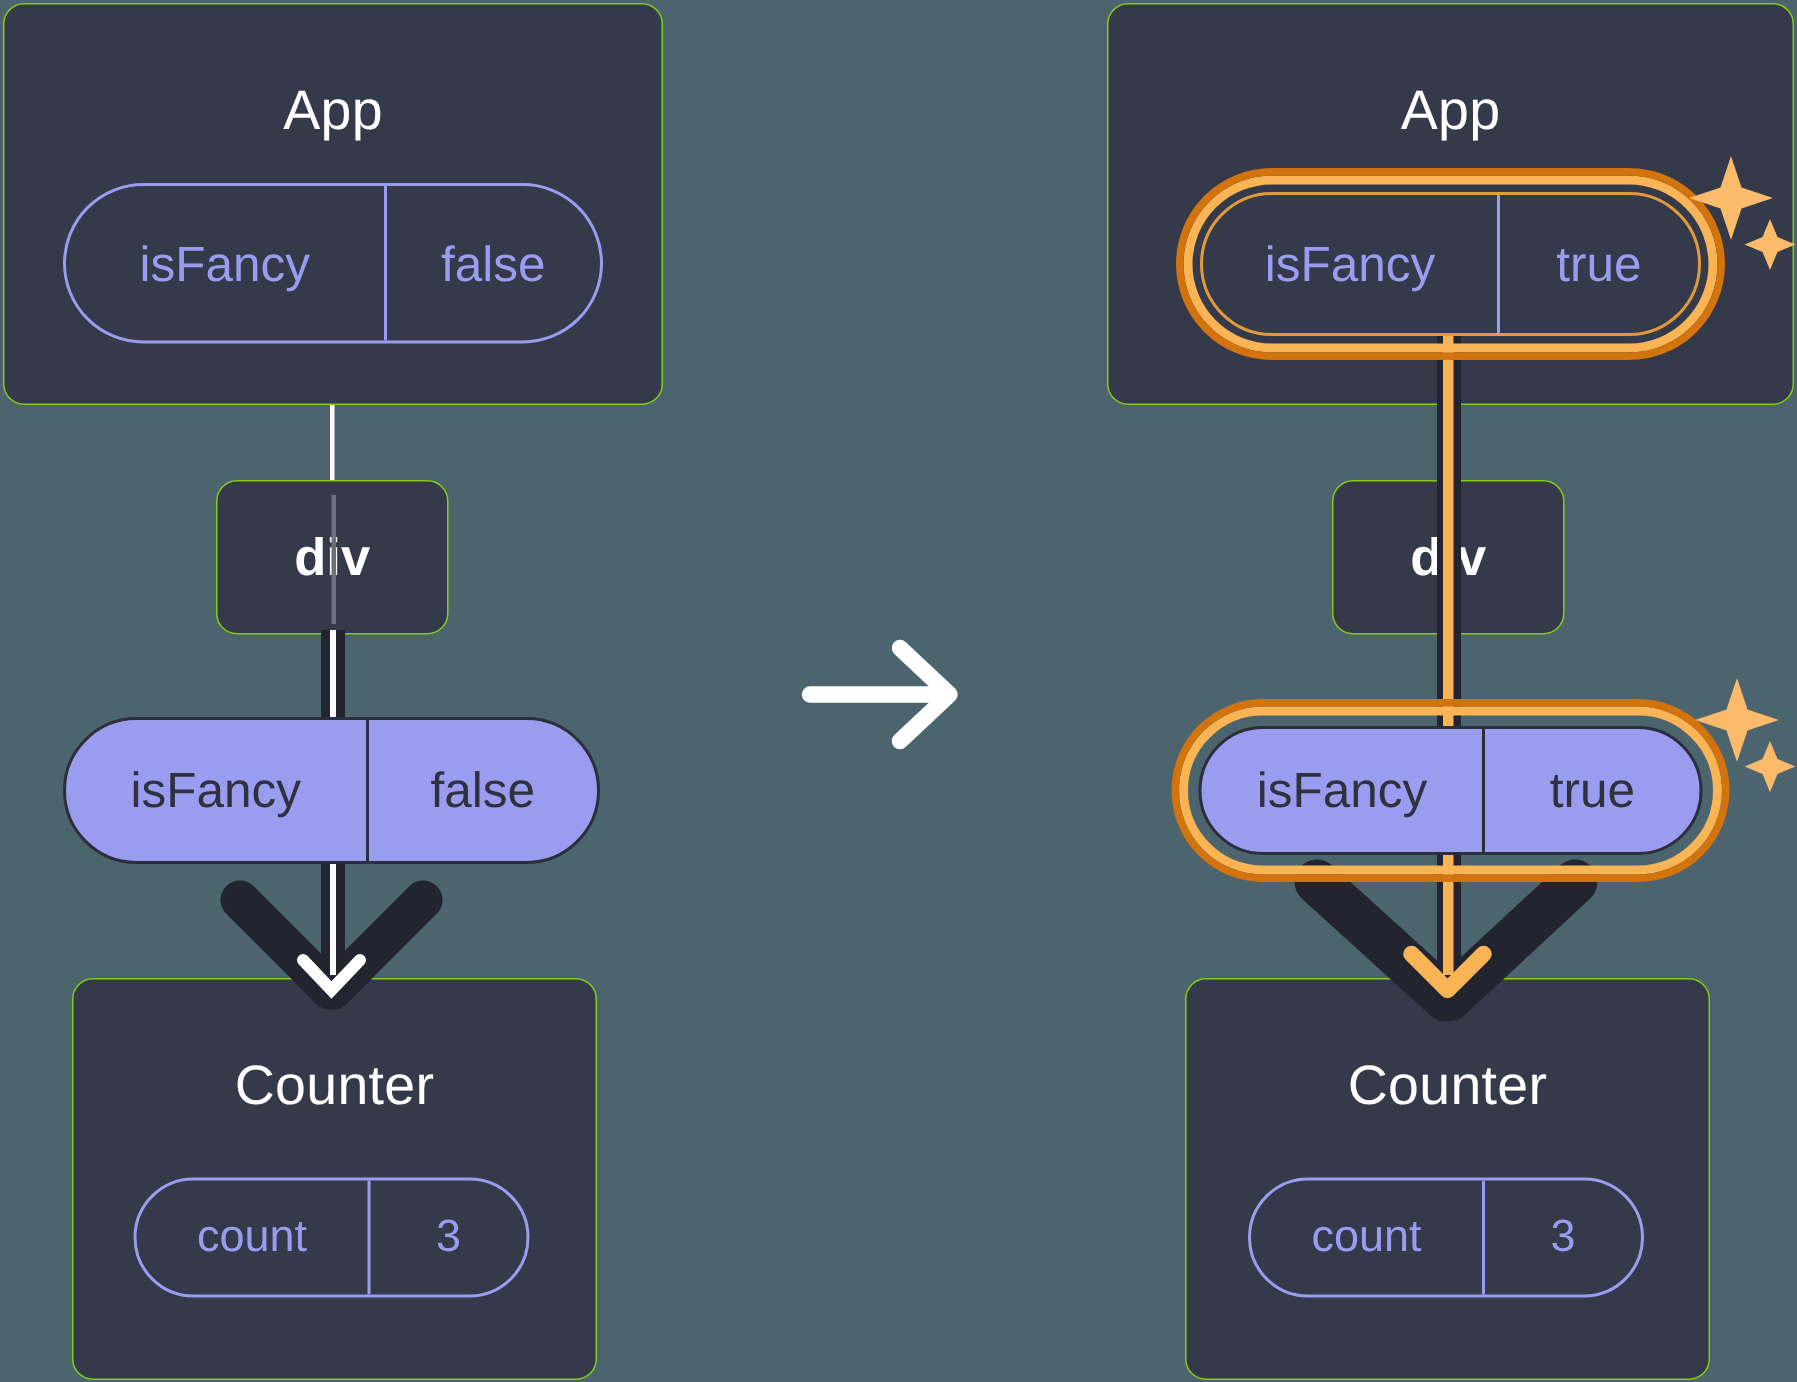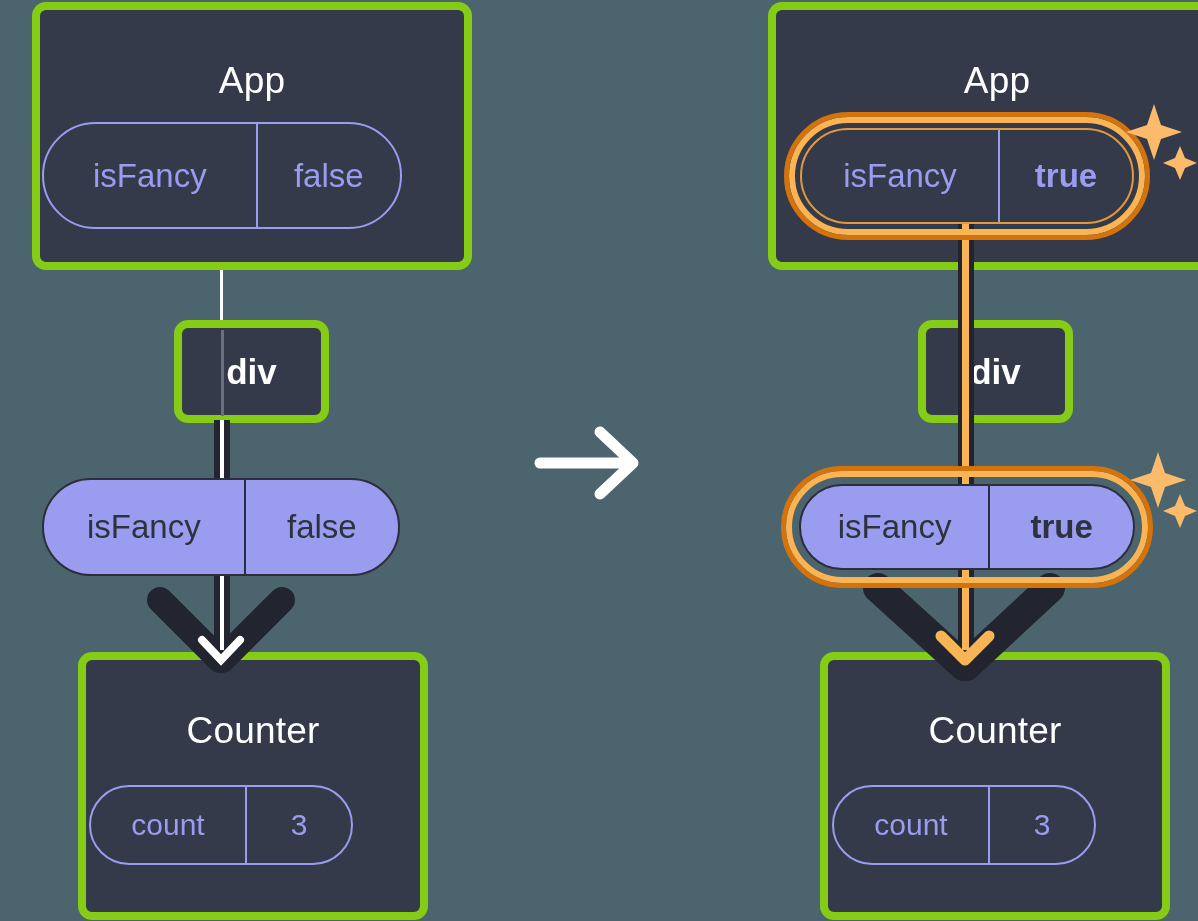--- a/index.html
+++ b/index.html
@@ -9,25 +9,24 @@
     font-family:"Liberation Sans","DejaVu Sans",sans-serif;
     overflow:hidden;
     position:relative;
   }
   .stage{position:absolute;inset:0;}
 
   
   .node-box{
     position:absolute;
     background:#343A49;
-    border:8px solid #84cc16;
+    border:1px solid #84cc16;
     border-radius:14px;
     box-sizing:border-box;
     z-index:6;
-    margin-left:30px;
   }
   .node-title{
     position:absolute;left:0;right:0;
     text-align:center;
     color:#FFFFFF;
     font-size:37px;
     letter-spacing:.2px;
   }
 
   
@@ -62,21 +61,21 @@
     z-index:14;
   }
   .pill-filled .cell{
     display:flex;align-items:center;justify-content:center;
     color:#2E323E;
     font-size:33px;
     box-sizing:border-box;
   }
   .pill-filled .cell.key{flex:0 0 57%;border-right:2px solid #2B2F3C;}
   .pill-filled .cell.val{flex:1 1 auto;}
-  .bold{font-weight:bold;text-align:right;}
+  .bold{font-weight:normal;text-align:right;}
 
   
   .hl-ring{
     position:absolute;
     box-sizing:border-box;
     border-radius:999px;
     border:6px solid #F9B456;
     outline:5px solid #D2730E;
     outline-offset:0px;
     z-index:16;

